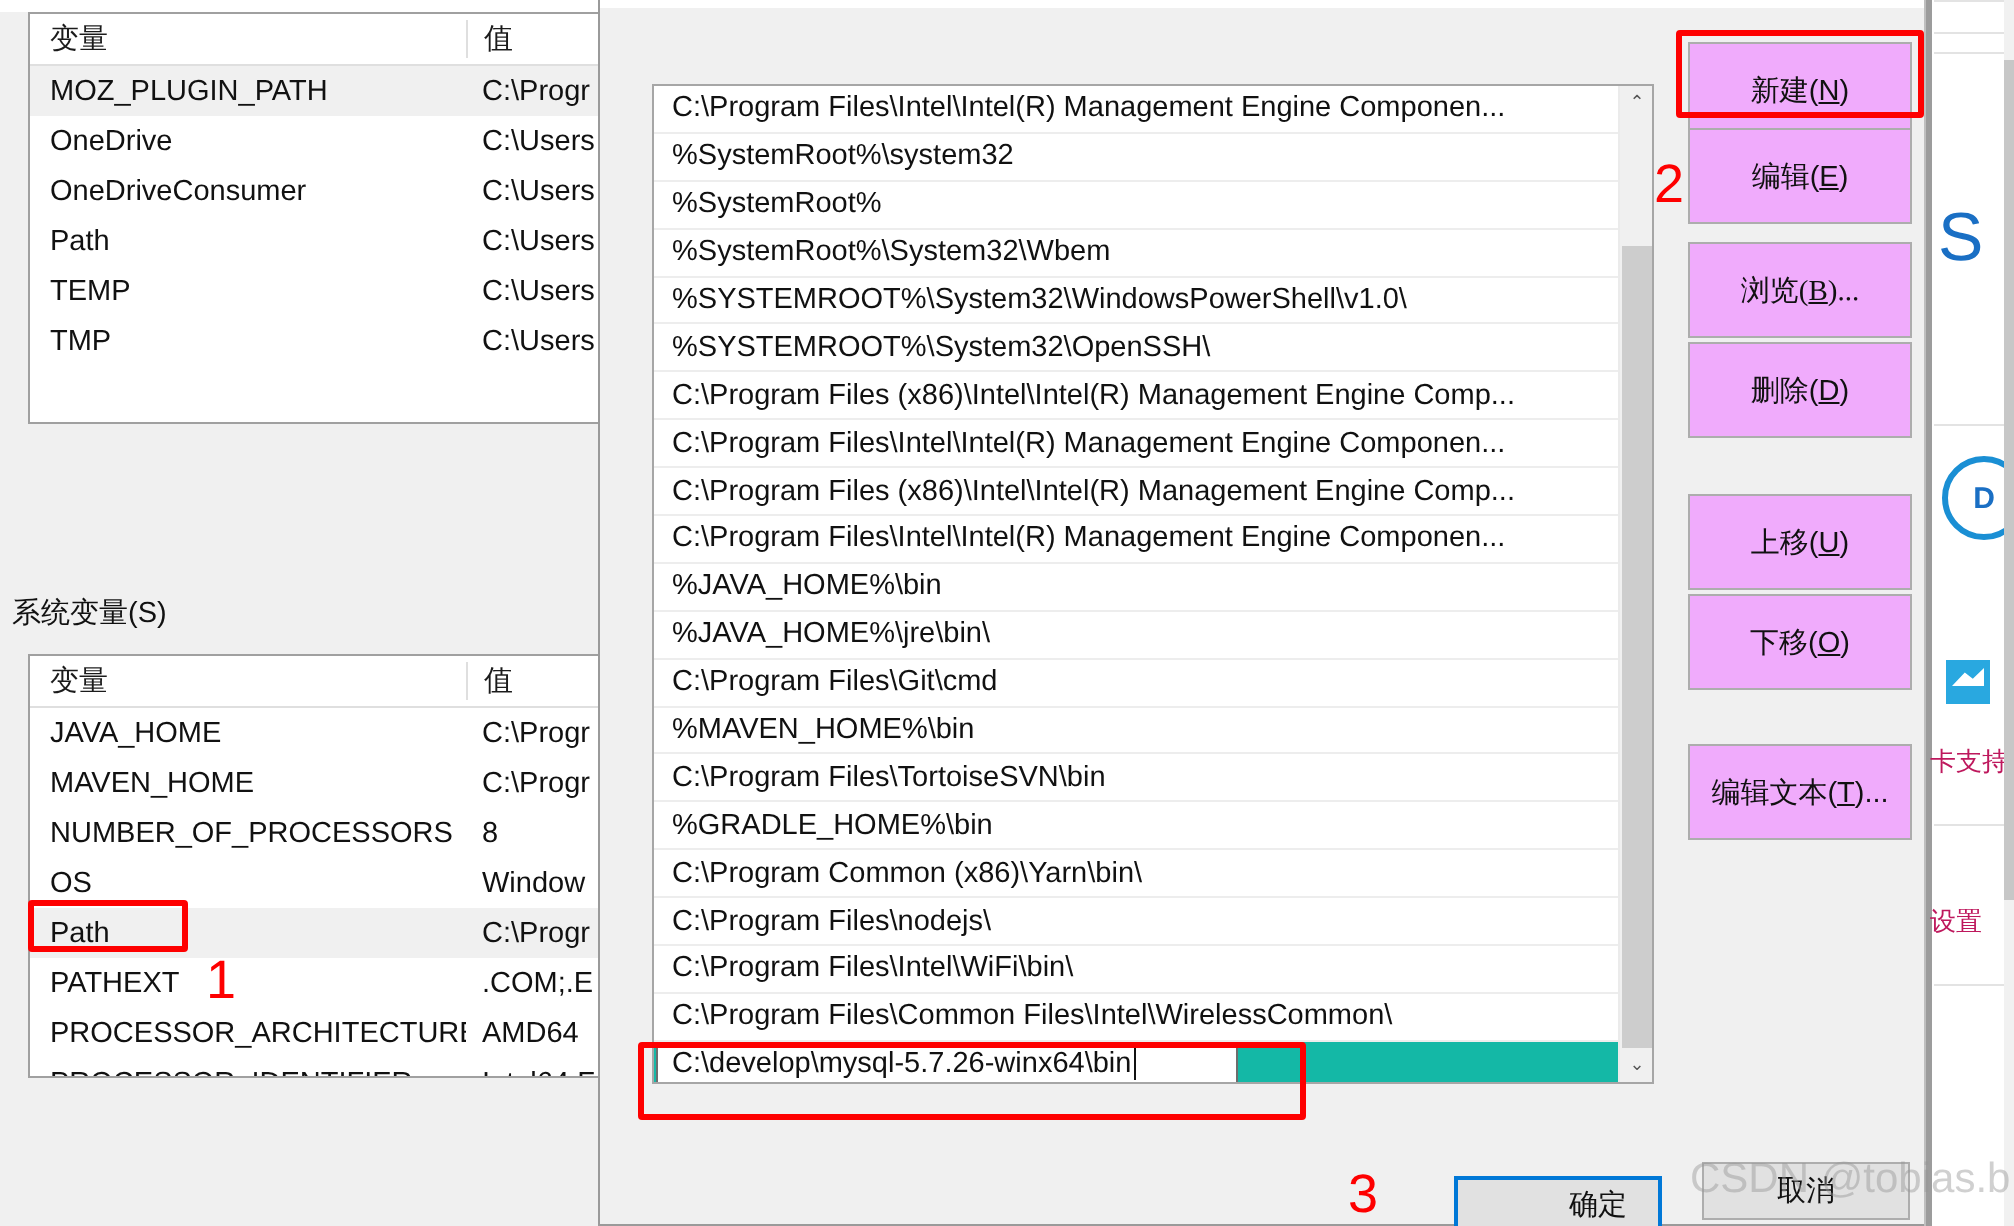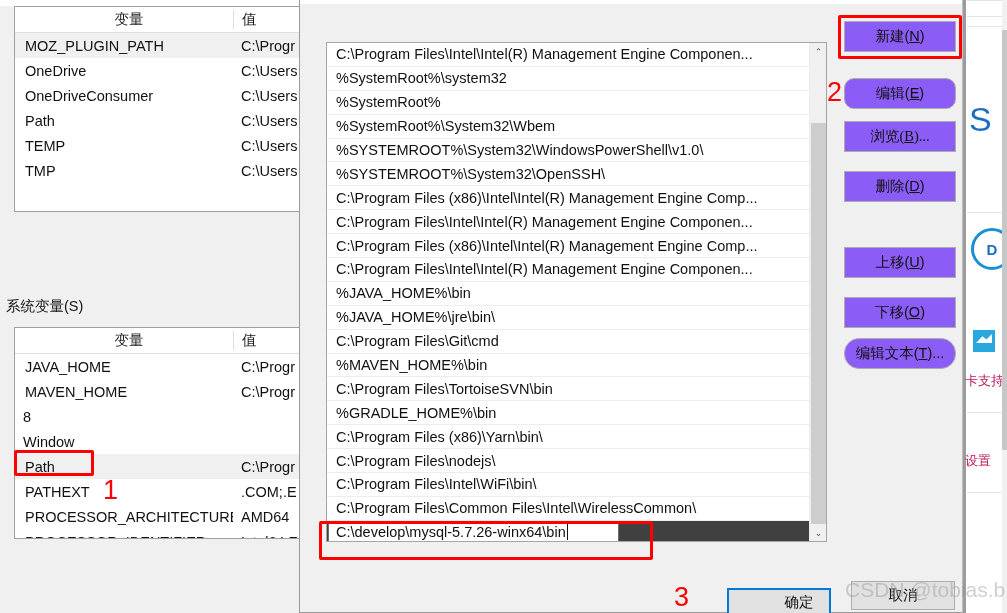--- a/index.html
+++ b/index.html
@@ -37,21 +37,21 @@
     align-items: center;
     position: relative;
   }
   .tbl-head .th {
     font-size: 14.5px;
     color: #1b1b1b;
     padding-left: 10px;
     white-space: nowrap;
     overflow: hidden;
   }
-  .tbl-head .th.c1 { width: 218px; text-align: center; }
+  .tbl-head .th.c1 { width: 218px; }
   .tbl-head .th.c2 { flex: 1 1 auto; border-left: 1px solid #dfdfdf; padding-left: 8px; }
   .tbl-body { position: relative; }
   .trow {
     height: 25px;
     display: flex;
     align-items: center;
     white-space: nowrap;
   }
   .trow.sel { background: #f0f0f0; }
   .trow .td {
@@ -163,22 +163,22 @@
   #sb-thumb {
     position: absolute; left: 1px; width: 15px;
     top: 80px; height: 418px;
     background: #cdcdcd;
   }
 
   
   .dbtn {
     position: absolute;
     left: 544px;
-    width: 112px; height: 31px;
-    background: #8b5cf6;
+    width: 112px; height: 48px;
+    background: #f0abfc;
     border: 1px solid #adadad;
     font-size: 14.5px;
     color: #111;
     display: flex; align-items: center; justify-content: center;
     white-space: nowrap;
     font-family: "Liberation Sans", sans-serif;
   }
   .dbtn u { text-decoration: underline; }
 
   .okbtn {
@@ -299,23 +299,25 @@
       <div class="tbl-body" id="sys-rows">
           <div class="trow">
             <div class="td c1">JAVA_HOME</div>
             <div class="td c2">C:\Progr</div>
           </div>
           <div class="trow">
             <div class="td c1">MAVEN_HOME</div>
             <div class="td c2">C:\Progr</div>
           </div>
           <div class="trow">
+            <div class="td c1">NUMBER_OF_PROCESSORS</div>
             <div class="td c2">8</div>
           </div>
           <div class="trow">
+            <div class="td c1">OS</div>
             <div class="td c2">Window</div>
           </div>
           <div class="trow sel">
             <div class="td c1">Path</div>
             <div class="td c2">C:\Progr</div>
           </div>
           <div class="trow">
             <div class="td c1">PATHEXT</div>
             <div class="td c2">.COM;.E</div>
           </div>
@@ -352,58 +354,58 @@
           <div class="prow">C:\Program Files (x86)\Intel\Intel(R) Management Engine Comp...</div>
           <div class="prow">C:\Program Files\Intel\Intel(R) Management Engine Componen...</div>
           <div class="prow">C:\Program Files (x86)\Intel\Intel(R) Management Engine Comp...</div>
           <div class="prow">C:\Program Files\Intel\Intel(R) Management Engine Componen...</div>
           <div class="prow">%JAVA_HOME%\bin</div>
           <div class="prow">%JAVA_HOME%\jre\bin\</div>
           <div class="prow">C:\Program Files\Git\cmd</div>
           <div class="prow">%MAVEN_HOME%\bin</div>
           <div class="prow">C:\Program Files\TortoiseSVN\bin</div>
           <div class="prow">%GRADLE_HOME%\bin</div>
-          <div class="prow">C:\Program Files (x86)\Yarn\bin\</div>
+          <div class="prow">C:\Program Common (x86)\Yarn\bin\</div>
           <div class="prow">C:\Program Files\nodejs\</div>
           <div class="prow">C:\Program Files\Intel\WiFi\bin\</div>
           <div class="prow">C:\Program Files\Common Files\Intel\WirelessCommon\</div>
-          <div class="prow editing" style="background: #404040; border-bottom-color: rgb(0, 120, 215);">
+          <div class="prow editing" style="background: #14b8a6; border-bottom-color: rgb(0, 120, 215);">
             <div class="edit-box">
               <span>C:\develop\mysql-5.7.26-winx64\bin</span>
               <span class="caret"></span>
             </div>
           </div>
         </div>
 
       <div id="list-scroll">
         <div class="sb-arrow up">⌃</div>
         <div id="sb-thumb"></div>
         <div class="sb-arrow down">⌄</div>
       </div>
     </div>
 
     <div class="dbtn" style="top:45px;">
         <span><span>新建(</span><u>N</u><span>)</span></span>
       </div>
-    <div class="dbtn" style="top:102px;border-radius:10px;">
+    <div class="dbtn" style="top:88px;">
         <span><span>编辑(</span><u>E</u><span>)</span></span>
       </div>
     <div class="dbtn" style="top:145px;font-family:Liberation Serif, serif;">
         <span><span>浏览(</span><u>B</u><span>)...</span></span>
       </div>
     <div class="dbtn" style="top:195px;">
         <span><span>删除(</span><u>D</u><span>)</span></span>
       </div>
     <div class="dbtn" style="top:271px;">
         <span><span>上移(</span><u>U</u><span>)</span></span>
       </div>
     <div class="dbtn" style="top:321px;">
         <span><span>下移(</span><u>O</u><span>)</span></span>
       </div>
-    <div class="dbtn" style="top:362px;border-radius:15px;">
+    <div class="dbtn" style="top:396px;">
         <span><span>编辑文本(</span><u>T</u><span>)...</span></span>
       </div>
 
     <div class="annot-rect" style="left: 538px; top: 39px; width: 124px; height: 44px; border-color: rgb(254, 0, 0);"></div>
     <div class="annot-num" style="left: 527px; top: 103px; color: rgb(254, 0, 0);">2</div>
 
     <div class="okbtn focus" style="left:427px; top:612px;padding-left:40px;">确定</div>
     <div class="okbtn" style="left:551px; top:605px;">取消</div>
 
     <div class="annot-rect" style="left: 19px; top: 545px; width: 334px; height: 39px; border-color: rgb(254, 0, 0);"></div>

